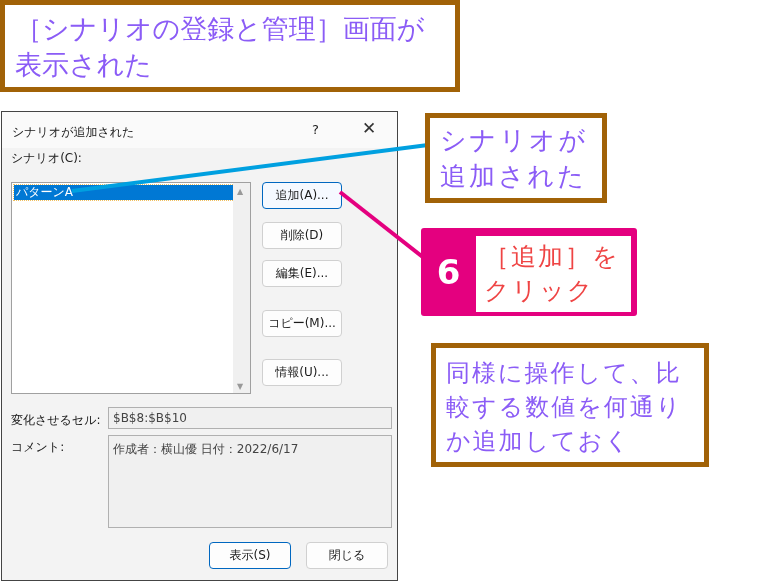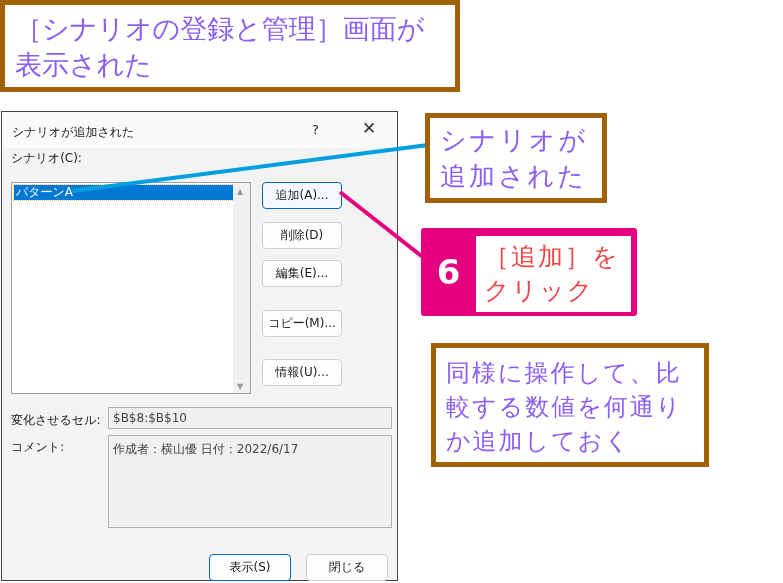--- a/index.html
+++ b/index.html
@@ -51,21 +51,21 @@
   #delete-btn { top: 110px; }
   #edit-btn { top: 148px; }
   #copy-btn { top: 198px; }
   #info-btn { top: 237px; margin-top: 10px; }
 
   #cells-label { position: absolute; left: 9px; top: 300px; }
   #cells-field { position: absolute; left: 106px; top: 295px; width: 284px; height: 22px; border: 1px solid #b0b0b0; background: #f0f0f0; box-sizing: border-box; padding: 3px 4px; color: #444; }
   #comment-label { position: absolute; left: 9px; top: 327px; }
   #comment-field { position: absolute; left: 106px; top: 323px; width: 284px; height: 93px; border: 1px solid #b0b0b0; background: #f0f0f0; box-sizing: border-box; padding: 5px 4px; color: #444; }
 
-  .bottom-btn { position: absolute; top: 442px; width: 82px; height: 27px; border-radius: 4px; box-sizing: border-box; text-align: center; line-height: 25px; font-size: 12px; background: #fdfdfd; border: 1px solid #d0d0d0; }
+  .bottom-btn { position: absolute; top: 430px; width: 82px; height: 27px; border-radius: 4px; box-sizing: border-box; text-align: center; line-height: 25px; font-size: 12px; background: #fdfdfd; border: 1px solid #d0d0d0; }
   #show-btn { left: 207px; border: 1px solid #0067c0; }
   #close-dialog-btn { left: 304px; }
 
   svg#leaders { position: absolute; left: 0; top: 0; }
 </style>
 </head>
 <body>
 
 <div id="title-callout" class="callout">［シナリオの登録と管理］画面が表示された</div>
 

